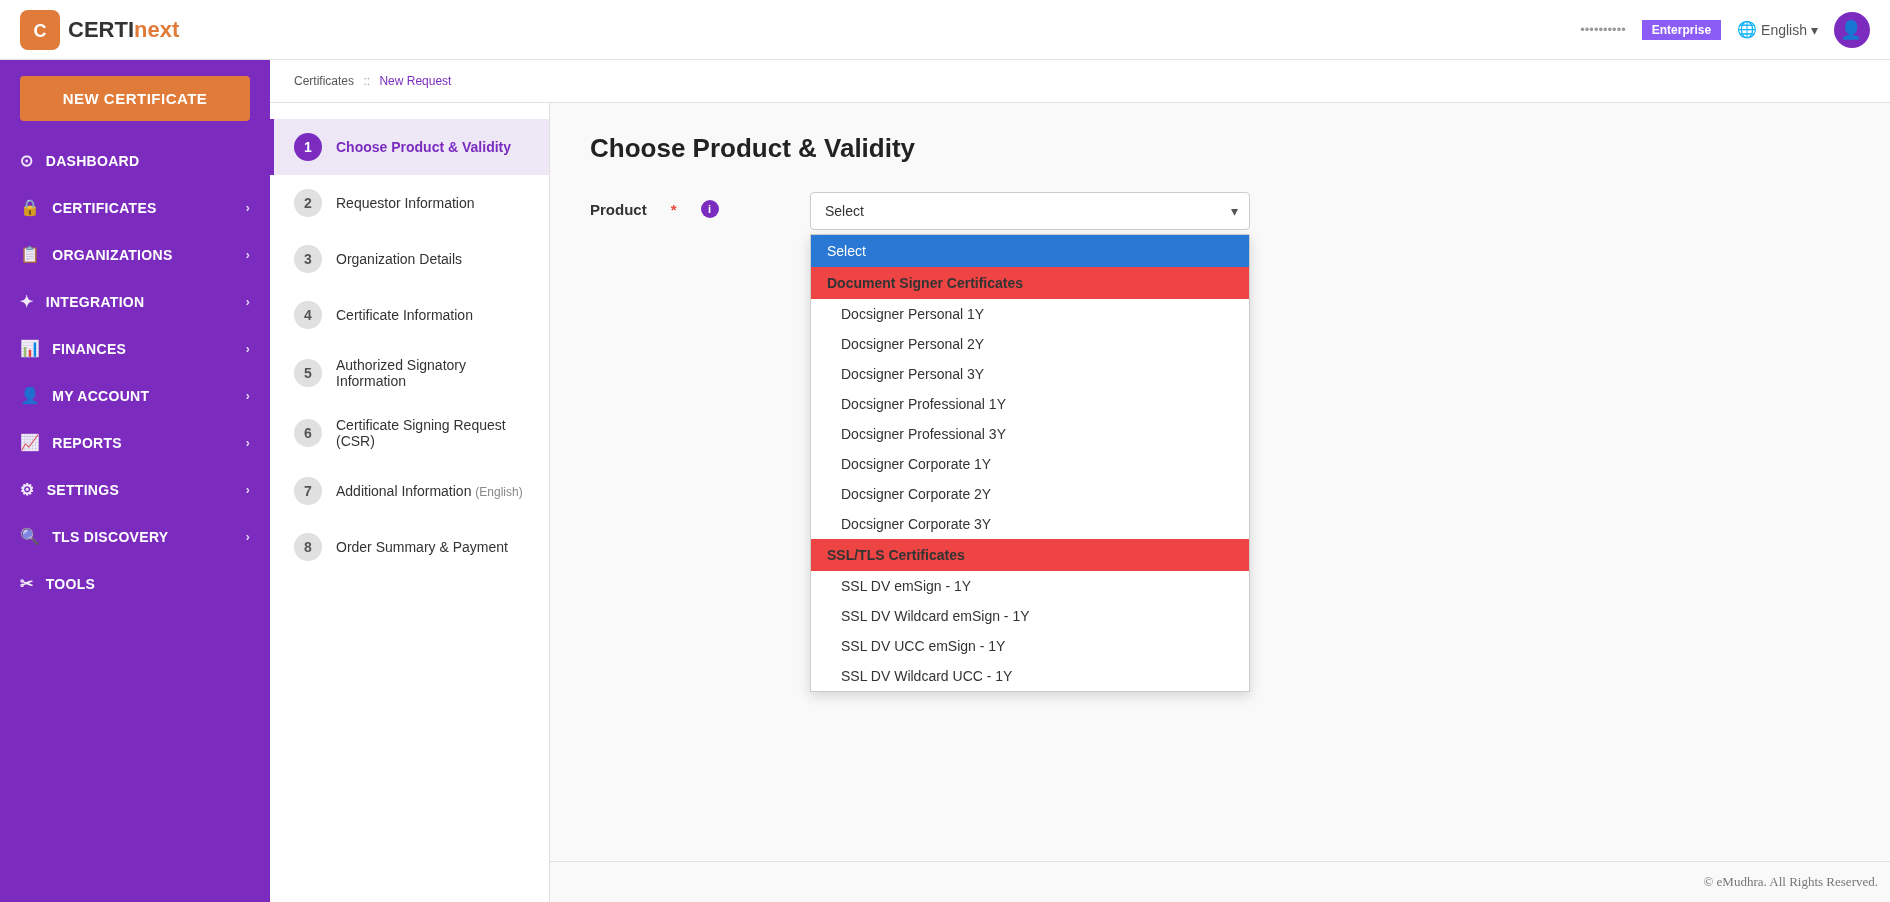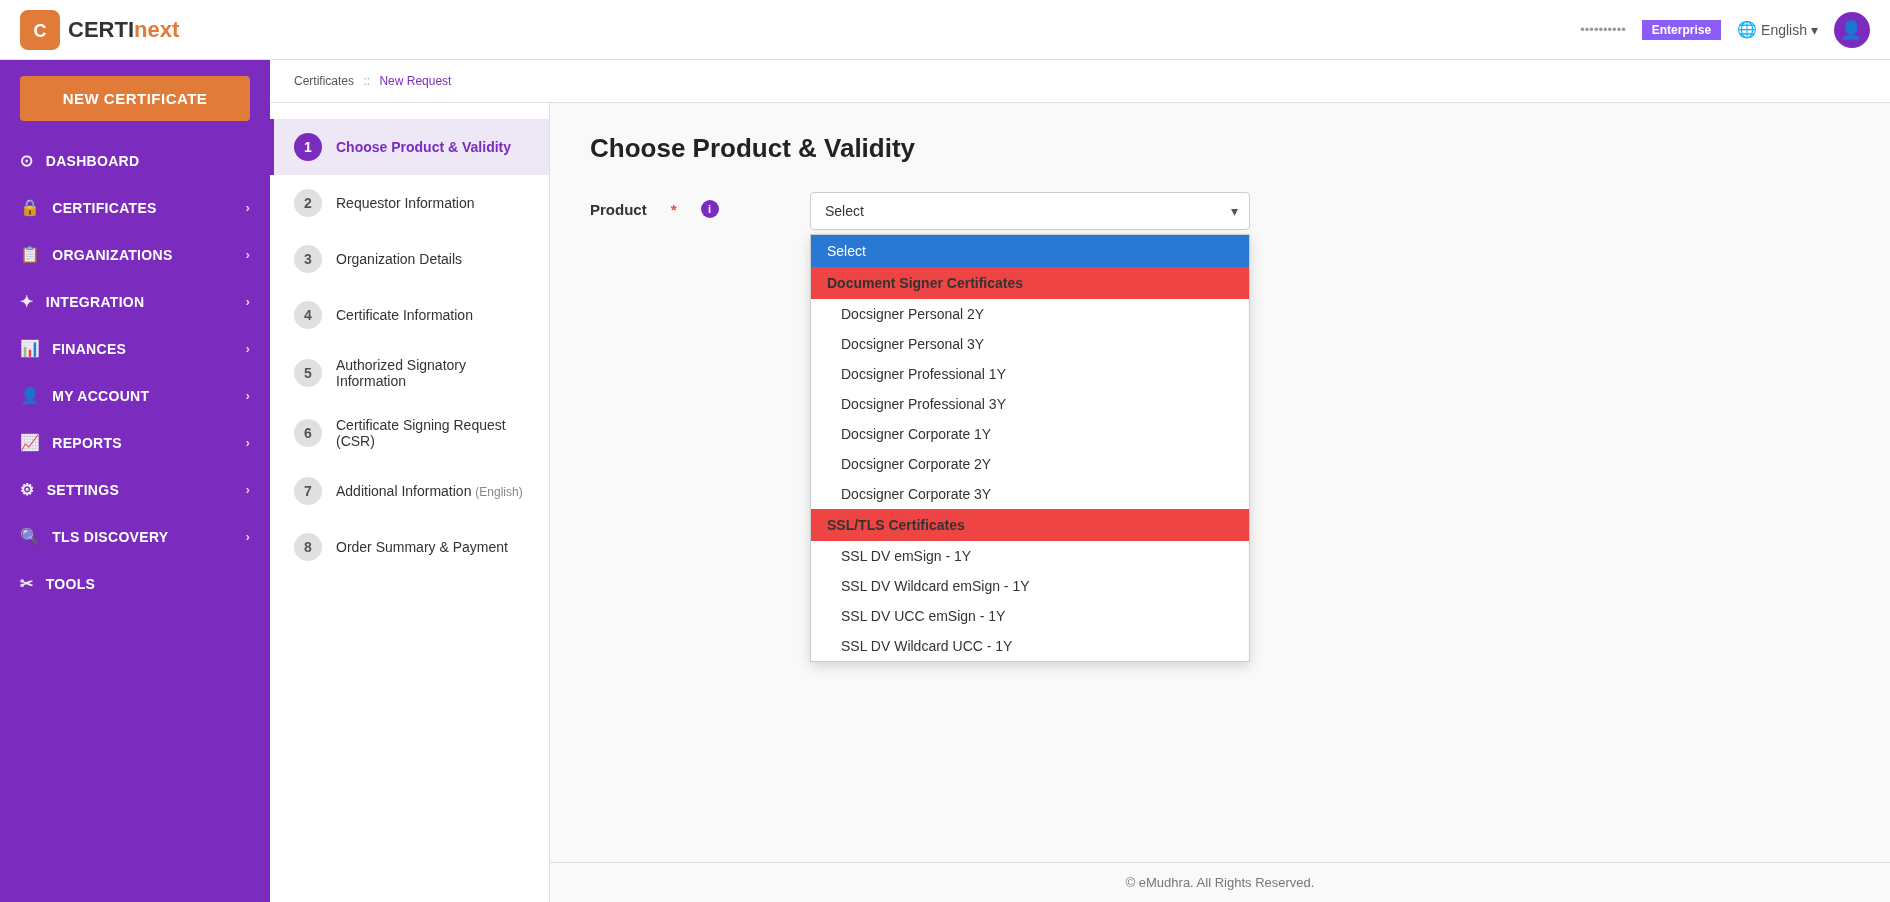--- a/index.html
+++ b/index.html
@@ -290,26 +290,27 @@
     }
     .dropdown-sub-item {
       padding: 7px 30px;
       font-size: 14px;
       cursor: pointer;
       color: #333;
     }
 
     
     .footer {
-      text-align: center;
+      text-align: right;
       padding: 12px;
       font-size: 13px;
       color: #777;
       background: #f5f5f5;
       border-top: 1px solid #e0e0e0;
+      font-family: Liberation Serif, serif;
     }
 
     
     .dropdown-list::-webkit-scrollbar { width: 8px; }
     .dropdown-list::-webkit-scrollbar-track { background: #f0f0f0; }
     .dropdown-list::-webkit-scrollbar-thumb { background: #ccc; border-radius: 4px; }
   </style>
 </head>
 <body>
 
@@ -471,20 +472,21 @@
           <div class="select-wrapper">
             <select class="product-select">
               <option value="">Select</option>
             </select>
             <span class="select-arrow">▾</span>
 
             
             <div class="dropdown-list">
               <div class="dropdown-item selected">Select</div>
               <div class="dropdown-group-header">Document Signer Certificates</div>
+              <div class="dropdown-sub-item">Docsigner Personal 1Y</div>
               <div class="dropdown-sub-item">Docsigner Personal 2Y</div>
               <div class="dropdown-sub-item">Docsigner Personal 3Y</div>
               <div class="dropdown-sub-item">Docsigner Professional 1Y</div>
               <div class="dropdown-sub-item">Docsigner Professional 3Y</div>
               <div class="dropdown-sub-item">Docsigner Corporate 1Y</div>
               <div class="dropdown-sub-item">Docsigner Corporate 2Y</div>
               <div class="dropdown-sub-item">Docsigner Corporate 3Y</div>
               <div class="dropdown-group-header">SSL/TLS Certificates</div>
               <div class="dropdown-sub-item">SSL DV emSign - 1Y</div>
               <div class="dropdown-sub-item">SSL DV Wildcard emSign - 1Y</div>

